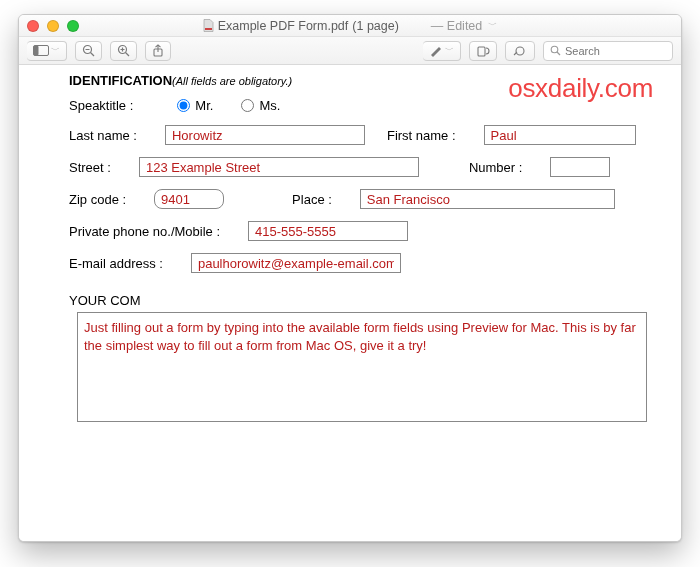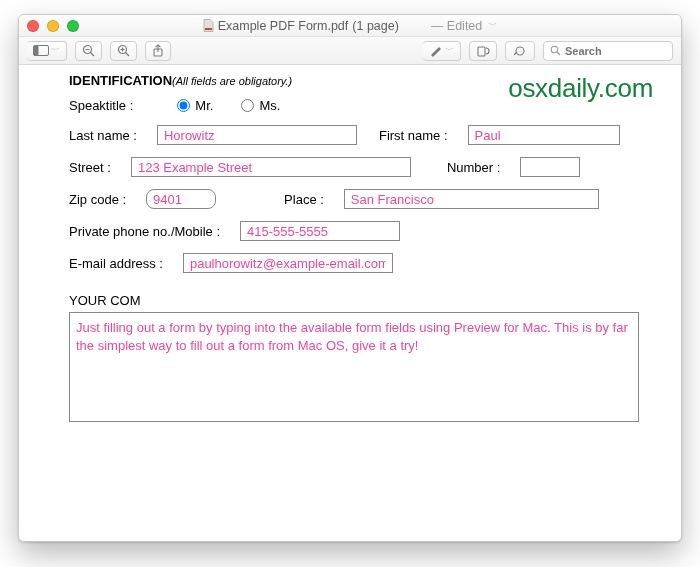--- a/index.html
+++ b/index.html
@@ -68,54 +68,55 @@
   .tb-seg:last-child  { border-top-right-radius:4px; border-bottom-right-radius:4px; border-left:0; }
   .tb-spacer { flex:1; }
   .search-wrap {
     display:flex; align-items:center;
     border:1px solid #cfcfcf; background:#fff;
     border-radius: 4px; height:20px; width:130px;
     padding:0 6px; gap:4px; color:#9a9a9a;
   }
   .search-wrap input {
     border:0; outline:0; font-size:11px; width:100%;
-    color:#555; background:transparent;font-weight:bold;
+    color:#555; background:transparent;
   }
   .document {
     flex:1; background:#fff; overflow:hidden;
     padding: 8px 28px 0 50px;
     font-size: 13px; color:#000;
     position: relative;
   }
   .watermark {
     position:absolute; top:8px; right:28px;
     font-size: 26px; font-weight: 400;
-    color:#15803d; letter-spacing: -0.3px;
+    color:#ef4444; letter-spacing: -0.3px;
     user-select:none;
     font-family: Arial, sans-serif;
   }
   .form-header-box {
     border:1px solid #555; height:30px; width:360px;
     margin:0 auto 12px 0;
     display:flex; align-items:center; justify-content:center;
     font-weight:bold; font-size:13px;
   }
   .section-row { display:flex; align-items:baseline; margin-bottom:10px; }
   .section-title { font-weight:bold; font-size:13px; }
   .section-note { font-style:italic; font-size:11px; }
   .row { display:flex; align-items:center; gap:20px; margin-bottom:12px; font-size:13px; }
   label { white-space:nowrap; }
   .radio-group { display:flex; align-items:center; gap:28px; }
   .radio { display:flex; align-items:center; gap:5px; }
   .radio input { width:13px; height:13px; }
   .field {
     border:1px solid #888; background:#fff;
     height:20px; padding:1px 6px;
-    font-family: Arial, sans-serif; font-size:13px; color:#ec4899;
+    font-family: Arial, sans-serif; font-size:13px; color:#b91c1c;
     outline: none;
+    margin-left: 8px;
   }
   textarea.field {
     width:570px; height:110px; resize:none; padding:6px; line-height:1.35;
   }
   .your-com { font-size:13px; margin-top:20px; margin-bottom:4px; }
   .chev { font-size:9px; color:#9a9a9a; margin-left:2px; }
 </style>
 </head>
 <body>
 
@@ -235,21 +236,21 @@
     <div class="row">
       <label>Last name :</label>
       <input class="field" style="width: 200px;" value="Horowitz">
       <label style="margin-left:2px;">First name :</label>
       <input class="field" style="width: 152px;" value="Paul">
     </div>
 
     <div class="row">
       <label>Street :</label>
       <input class="field" style="width: 280px;" value="123 Example Street">
-      <label style="margin-left:16px;">Number :</label>
+      <label style="margin-left:30px;">Number :</label>
       <input class="field" style="width: 60px;" value="">
     </div>
 
     <div class="row">
       <label>Zip code :</label>
       <input class="field" style="width: 70px; border-radius: 8px;" value="9401">
       <label style="margin-left:48px;">Place :</label>
       <input class="field" style="width: 255px;" value="San Francisco">
     </div>
 

